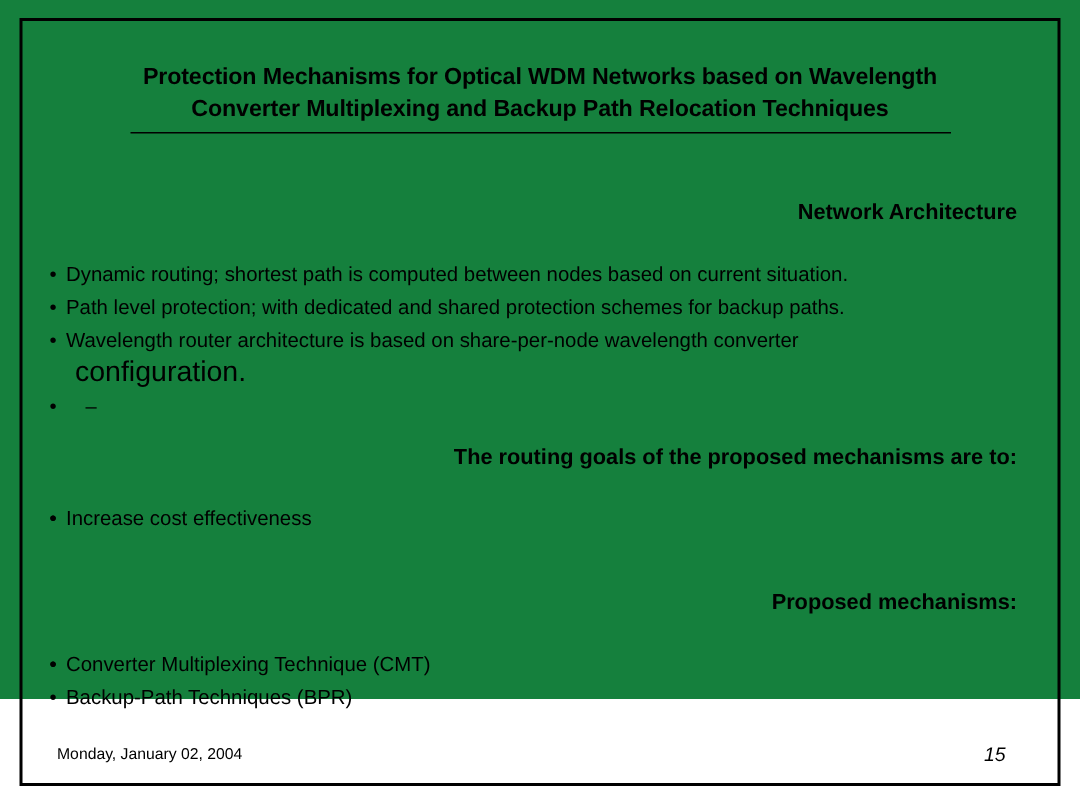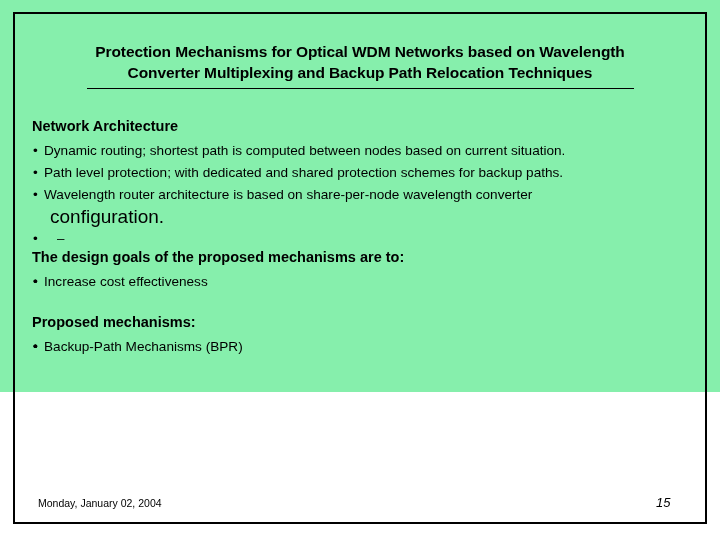--- a/index.html
+++ b/index.html
@@ -11,22 +11,22 @@
     width: 720px;
     height: 540px;
     overflow: hidden;
     font-family: "Liberation Sans", sans-serif;
     color: #000000;
   }
 
   #slide {
     position: relative;
     width: 720px;
-    height: 392px;
-    background: #86efac;
+    height: 466px;
+    background: #15803d;
   }
 
   
   #slide-frame {
     position: absolute;
     left: 13px;
     top: 12px;
     width: 694px;
     height: 512px;
     border: 2px solid #000000;
@@ -63,22 +63,23 @@
     position: absolute;
     left: 32px;
     top: 117px;
     width: 662px;
   }
 
   .section-heading {
     font-size: 14.5px;
     font-weight: bold;
     line-height: 19px;
-    margin: 0;
-    white-space: nowrap;
+    margin: 16px;
+    white-space: nowrap;
+    text-align: right;
   }
 
   .bullet-list {
     margin: 0;
     padding: 0;
     list-style: none;
   }
   .bullet {
     position: relative;
     font-size: 13.6px;
@@ -171,21 +172,21 @@
         </li>
         <li class="bullet">
           <span class="bullet-dot">•</span>
         </li>
       </ul>
     </div>
 
     <div class="gap-lg"></div>
 
     <div>
-      <div class="section-heading">The design goals of the proposed mechanisms are to:</div>
+      <div class="section-heading">The routing goals of the proposed mechanisms are to:</div>
       <div class="gap-sm"></div>
       <ul class="bullet-list">
         <li class="bullet">
           <span class="bullet-dot">•</span>
         </li>
         <li class="bullet">
           <span class="bullet-dot">•</span>
           <span>Increase cost effectiveness</span>
         </li>
       </ul>
@@ -195,24 +196,25 @@
 
     <div>
       <div class="section-heading">Proposed mechanisms:</div>
       <div class="gap-sm"></div>
       <ul class="bullet-list">
         <li class="bullet">
           <span class="bullet-dot">•</span>
         </li>
         <li class="bullet">
           <span class="bullet-dot">•</span>
-        </li>
-        <li class="bullet">
-          <span class="bullet-dot">•</span>
-          <span>Backup-Path Mechanisms (BPR)</span>
+          <span>Converter Multiplexing Technique (CMT)</span>
+        </li>
+        <li class="bullet">
+          <span class="bullet-dot">•</span>
+          <span>Backup-Path Techniques (BPR)</span>
         </li>
       </ul>
     </div>
 
   </div>
 
   <div id="footer-date">Monday, January 02, 2004</div>
   <div id="footer-pagenum">15</div>
 
 </div>

